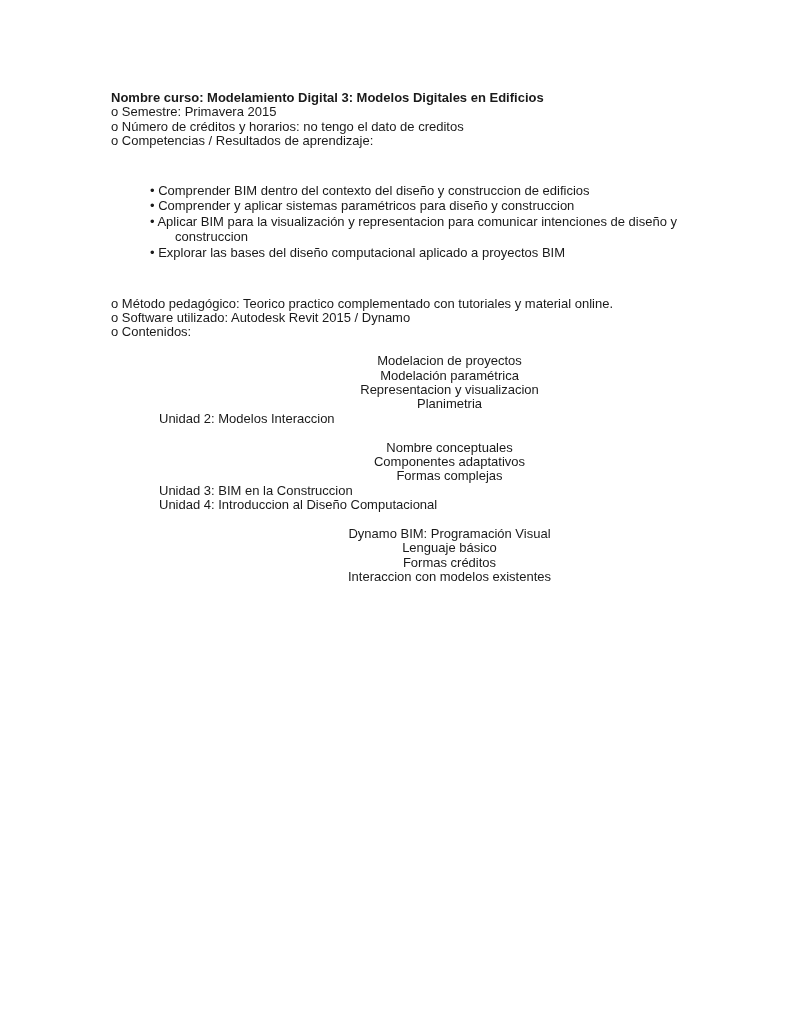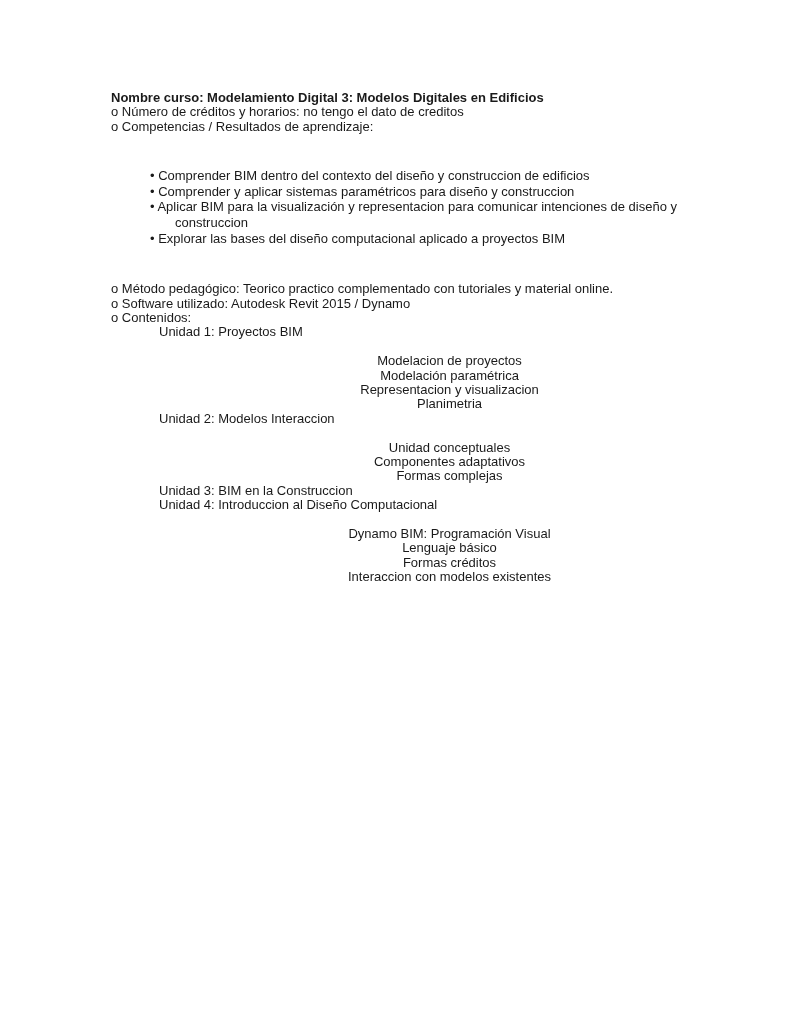--- a/index.html
+++ b/index.html
@@ -56,47 +56,47 @@
     line-height: 14.4px;
   }
 </style>
 </head>
 <body>
 
 <div class="page">
 
   <p class="title">Nombre curso: Modelamiento Digital 3: Modelos Digitales en Edificios</p>
 
+  <p class="para">o Semestre: Primavera 2015</p>
   <p class="para">o Número de créditos y horarios: no tengo el dato de creditos</p>
   <p class="para">o Competencias / Resultados de aprendizaje:</p>
 
   <div class="bullets">
     <p class="bullet">Comprender BIM dentro del contexto del diseño y construccion de edificios</p>
     <p class="bullet">Comprender y aplicar sistemas paramétricos para diseño y construccion</p>
     <p class="bullet">Aplicar BIM para la visualización y representacion para comunicar intenciones de diseño y construccion</p>
     <p class="bullet">Explorar las bases del diseño computacional aplicado a proyectos BIM</p>
   </div>
 
   <p class="para">o Método pedagógico: Teorico practico complementado con tutoriales y material online.</p>
   <p class="para">o Software utilizado: Autodesk Revit 2015 / Dynamo</p>
   <p class="para">o Contenidos:</p>
 
   <div class="sections">
 
-    <p class="unit-title">Unidad 1: Proyectos BIM</p>
     <div class="unit-items">
       <p>Modelacion de proyectos</p>
       <p>Modelación paramétrica</p>
       <p>Representacion y visualizacion</p>
       <p>Planimetria</p>
     </div>
 
     <p class="unit-title">Unidad 2: Modelos Interaccion</p>
     <div class="unit-items">
-      <p>Unidad conceptuales</p>
+      <p>Nombre conceptuales</p>
       <p>Componentes adaptativos</p>
       <p>Formas complejas</p>
     </div>
 
     <p class="unit-title">Unidad 3: BIM en la Construccion</p>
 
     <p class="unit-title">Unidad 4: Introduccion al Diseño Computacional</p>
     <div class="unit-items">
       <p>Dynamo BIM: Programación Visual</p>
       <p>Lenguaje básico</p>

